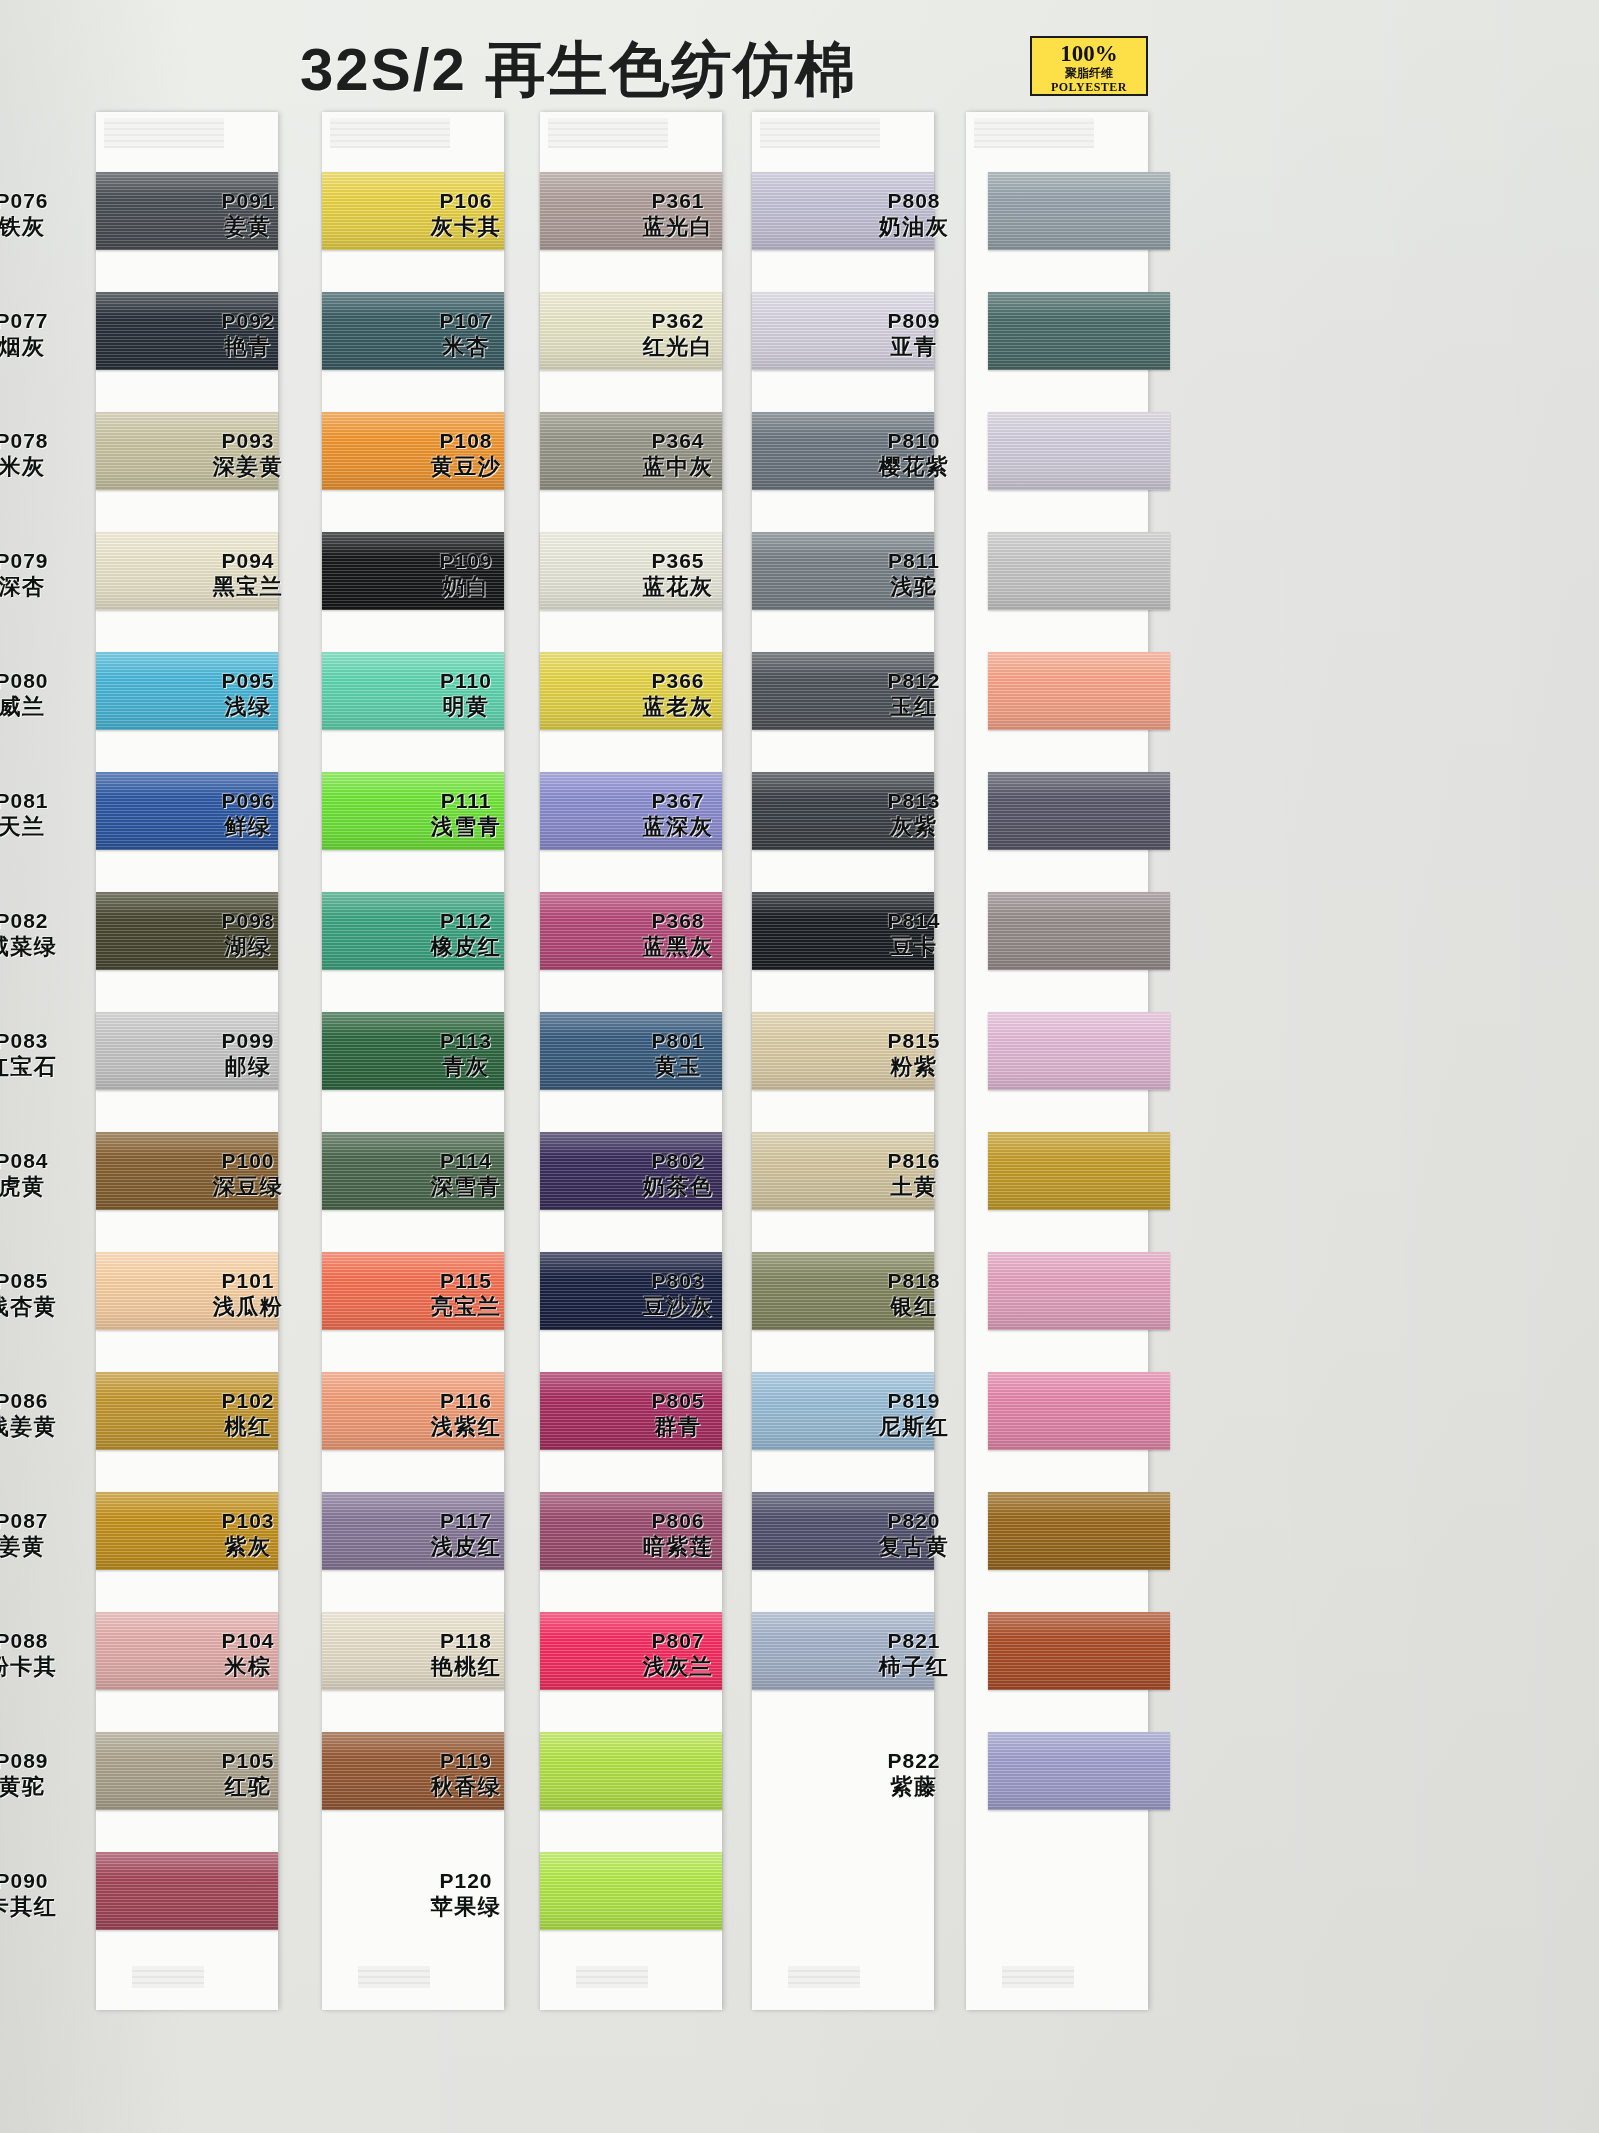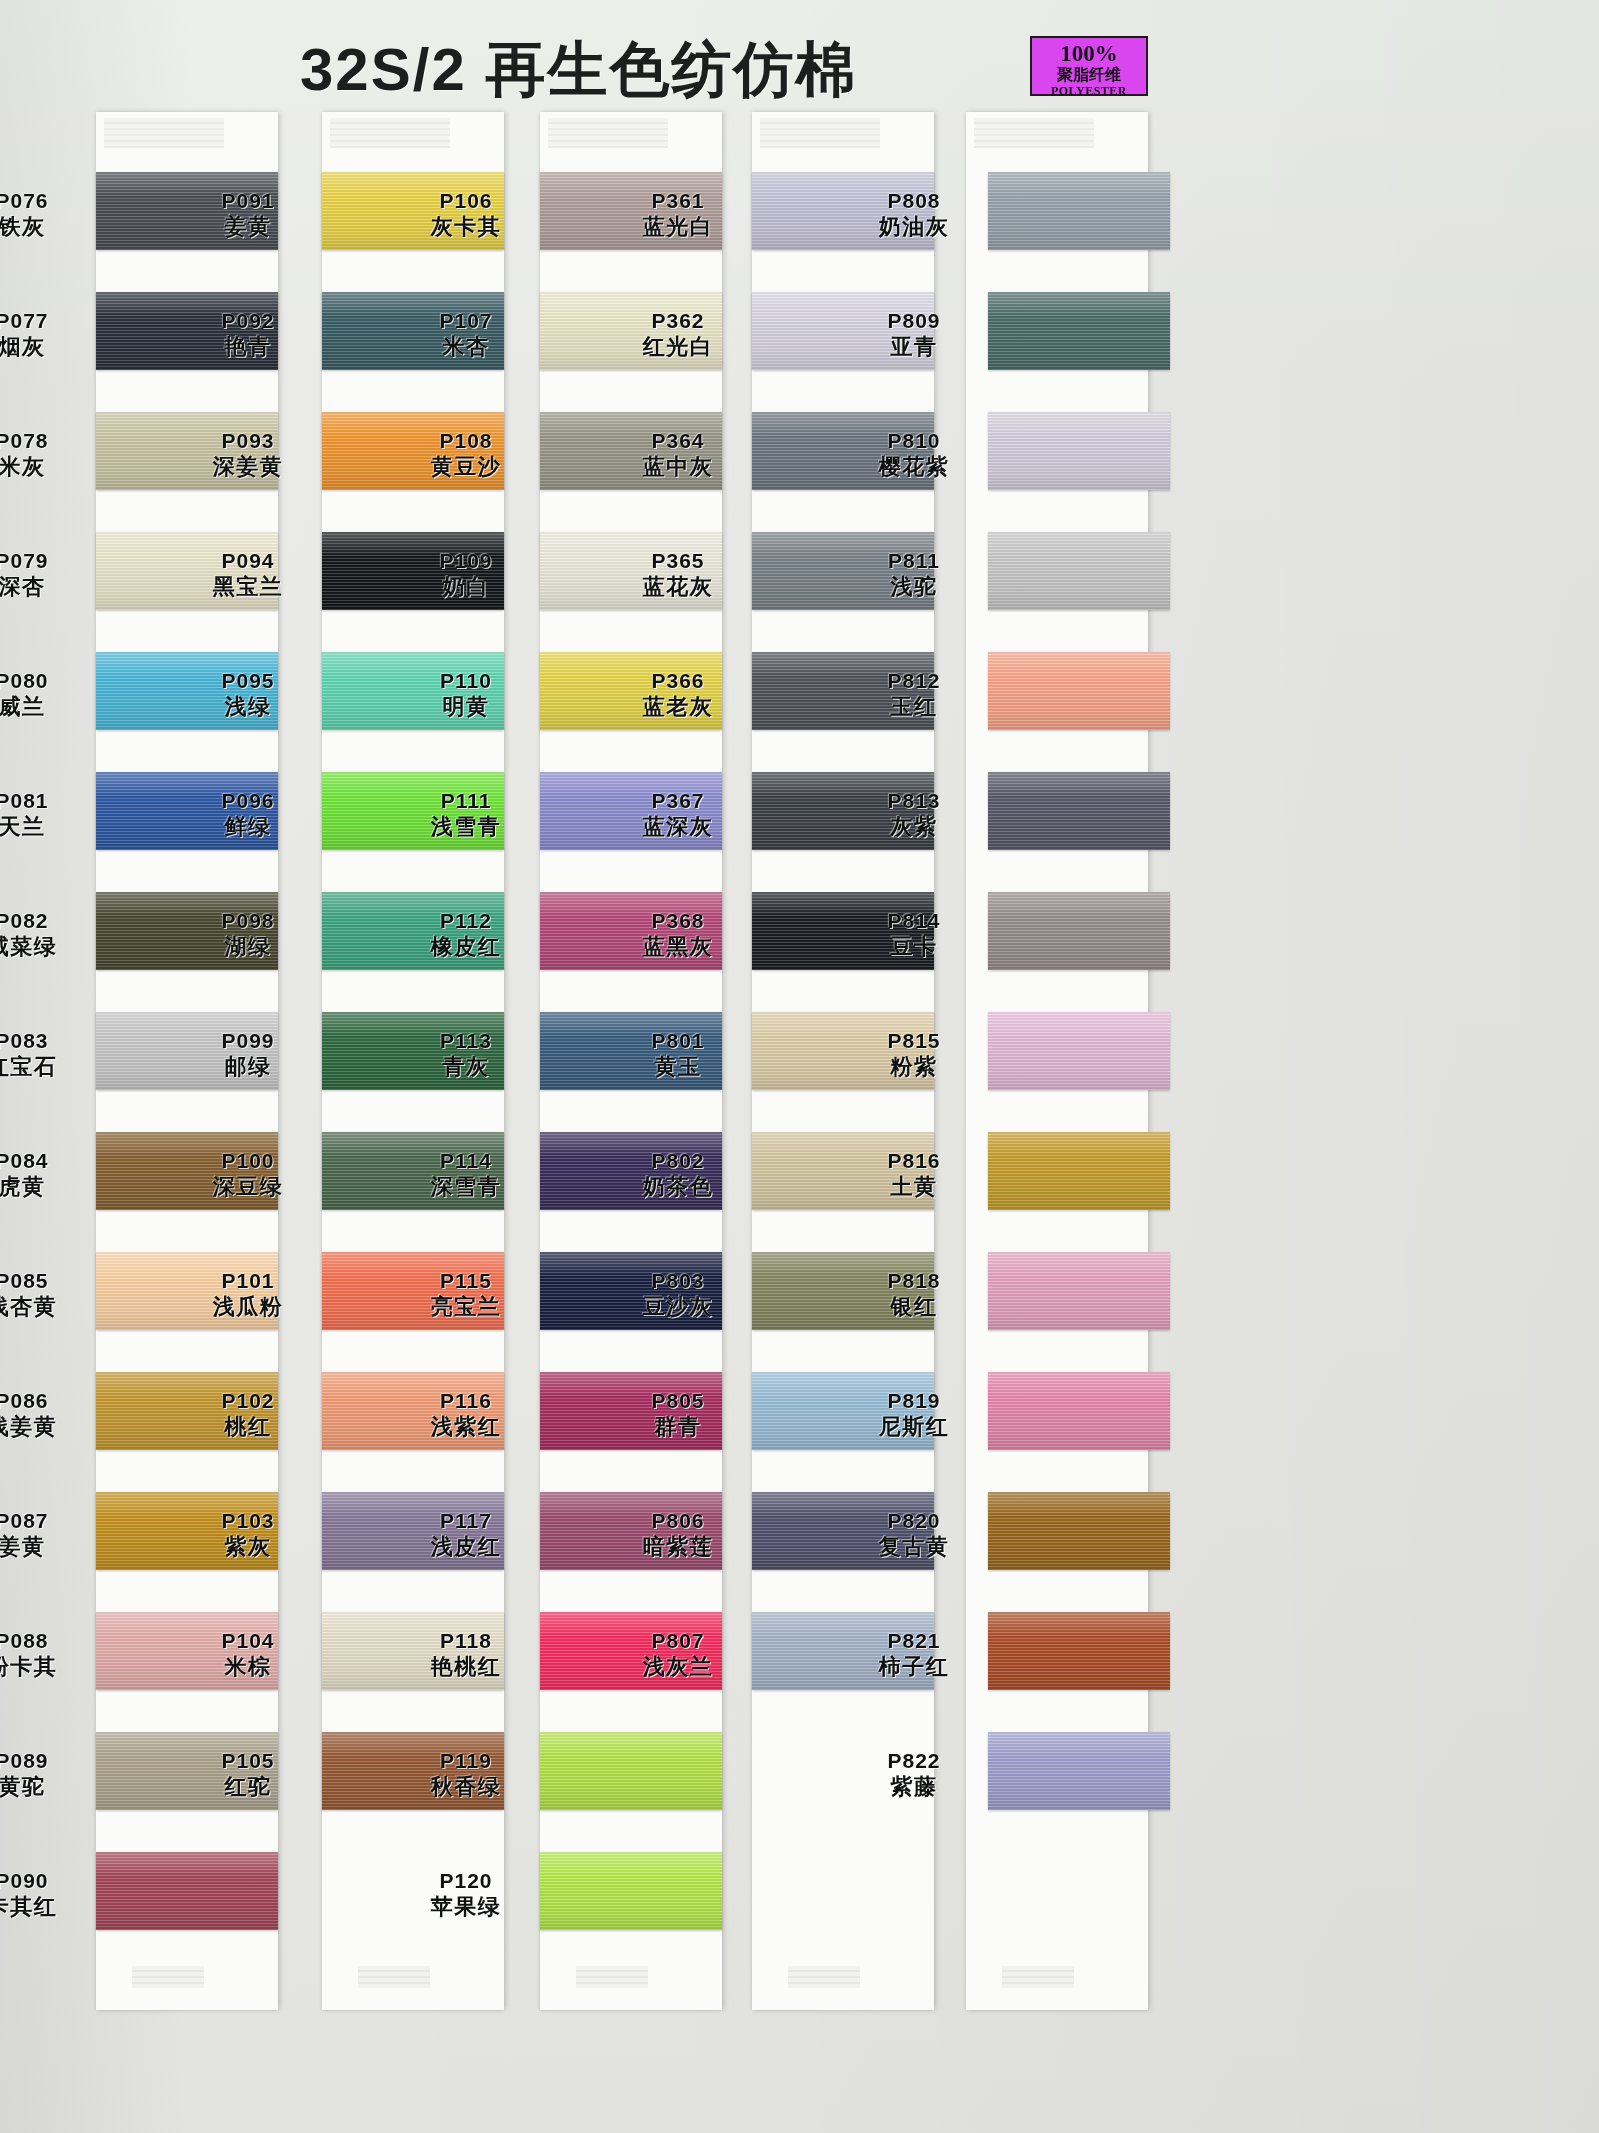--- a/index.html
+++ b/index.html
@@ -28,28 +28,28 @@
     position:absolute;left:300px;top:30px;
     font-size:60px;font-weight:bold;letter-spacing:2px;
     color:#1d1f1e;
     text-shadow:1px 1px 0 rgba(255,255,255,.65);
     white-space:nowrap;
   }
   .badge{
     position:absolute;left:1030px;top:36px;
     width:118px;height:60px;
     border:2px solid #1b1b1b;
-    background:#d946ef;
+    background:#fde047;
     text-align:center;
     line-height:1;
     padding-top:2px;
     box-sizing:border-box;
   }
   .badge .pct{font-family:"Liberation Serif","DejaVu Serif",serif;font-size:23px;font-weight:bold;color:#111;display:block;margin-top:2px;}
-  .badge .cn{font-size:16px;font-weight:bold;color:#111;display:block;margin-top:2px;letter-spacing:0px;}
+  .badge .cn{font-size:12px;font-weight:bold;color:#111;display:block;margin-top:2px;letter-spacing:0px;}
   .badge .en{font-family:"Liberation Serif","DejaVu Serif",serif;font-size:12px;font-weight:bold;color:#111;display:block;margin-top:2px;letter-spacing:.5px;}
 
   
   .col{position:absolute;top:112px;}
   
   .strip{
     position:absolute;top:0;left:0;
     width:182px;
     background:#fbfbfa;
     box-shadow:2px 0 5px rgba(0,0,0,.16), -1px 0 3px rgba(0,0,0,.08);

